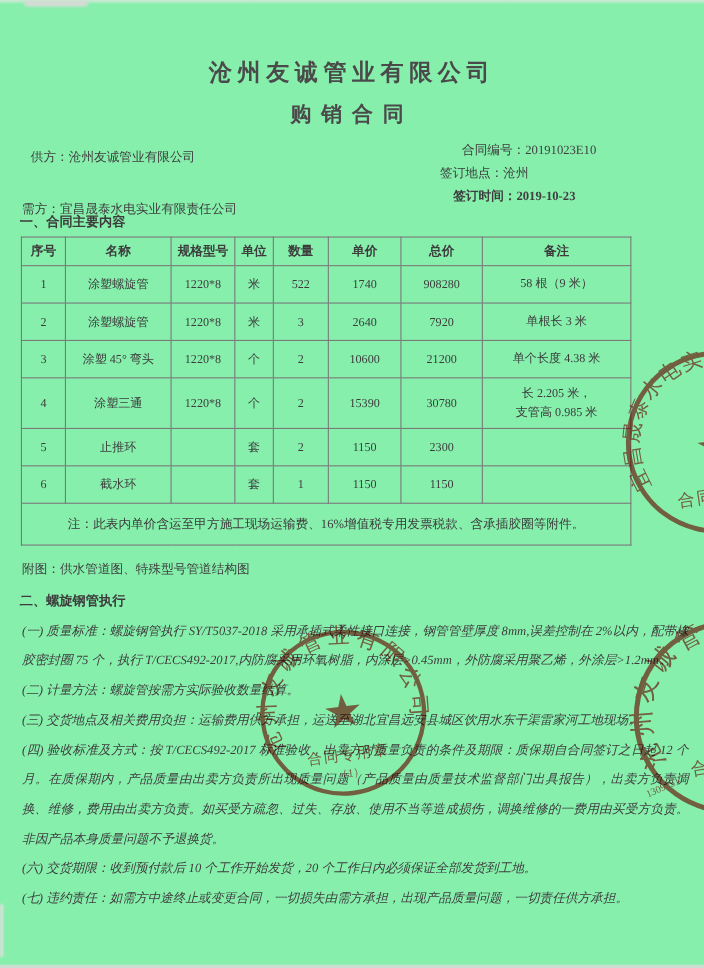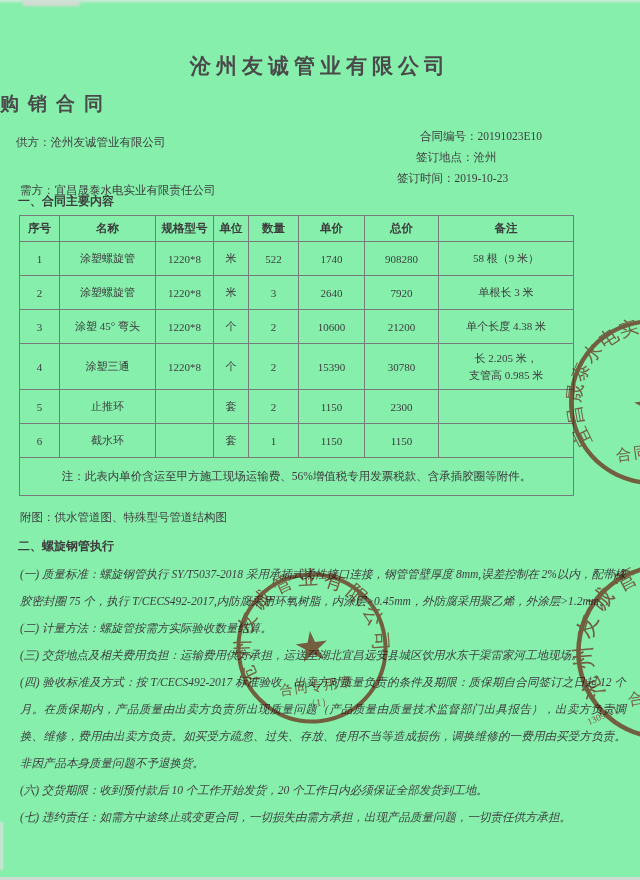--- a/index.html
+++ b/index.html
@@ -17,30 +17,30 @@
   .edge-top-smudge{position:absolute;top:1px;left:22px;width:58px;height:5px;
     background:#d9d9d7;filter:blur(1.5px);border-radius:3px;}
   .edge-bottom{position:absolute;bottom:0;left:0;width:640px;height:3px;background:#d8d8d6;opacity:.85;}
   .edge-bottom-smudge{position:absolute;left:0;bottom:10px;width:3px;height:48px;background:#dededc;filter:blur(1px);}
 
   h1.company{
     margin:52px 0 0 0;text-align:center;
     font-size:21px;font-weight:600;letter-spacing:5px;color:#4a4a4a;
   }
   h2.doctitle{
-    margin:11px 0 0 0;
+    margin:11px 0 0 0;text-align:center;
     font-size:19px;font-weight:600;letter-spacing:9px;color:#4a4a4a;
   }
   .meta{position:relative;height:62px;margin-top:12px;font-size:11.5px;}
   .meta p{margin:0;position:absolute;}
-  .m-supplier{left:16px;top:6px;}
+  .m-supplier{left:28px;top:6px;}
   .m-buyer{left:20px;top:54px;}
   .m-no{left:420px;top:0;}
-  .m-place{left:416px;top:21px;}
-  .m-date{left:397px;top:42px;}
+  .m-place{left:400px;top:21px;}
+  .m-date{left:412px;top:42px;font-weight:bold;}
 
   .sec-heading{margin:2px 0 0 18px;font-size:12px;font-weight:700;color:#3c3c3c;}
   .sec-heading.second{margin-top:13px;}
 
   table.items{
     margin:5px 0 0 19px;border-collapse:collapse;table-layout:fixed;width:554px;
     font-size:11px;color:#3c3c3c;
   }
   table.items th, table.items td{
     border:1px solid #7a7a7a;text-align:center;vertical-align:middle;
@@ -168,21 +168,21 @@
         <td>6</td>
         <td>截水环</td>
         <td></td>
         <td>套</td>
         <td>1</td>
         <td>1150</td>
         <td>1150</td>
         <td class="remark"></td>
       </tr>
       <tr class="r-note">
-        <td class="note-cell" colspan="8">注：此表内单价含运至甲方施工现场运输费、56%增值税专用发票税款、含承插胶圈等附件。</td>
+        <td class="note-cell" colspan="8">注：此表内单价含运至甲方施工现场运输费、16%增值税专用发票税款、含承插胶圈等附件。</td>
       </tr>
     </tbody>
   </table>
 
   <p class="attachment">附图：供水管道图、特殊型号管道结构图</p>
 
   <div class="sec-heading second">二、螺旋钢管执行</div>
 
   <div class="terms">
     <p>(一) 质量标准：螺旋钢管执行 SY/T5037-2018 采用承插式柔性接口连接，钢管管壁厚度 8mm,误差控制在 2%以内，配带橡胶密封圈 75 个，执行 T/CECS492-2017,内防腐采用环氧树脂，内涂层&gt;0.45mm，外防腐采用聚乙烯，外涂层&gt;1.2mm。</p>

